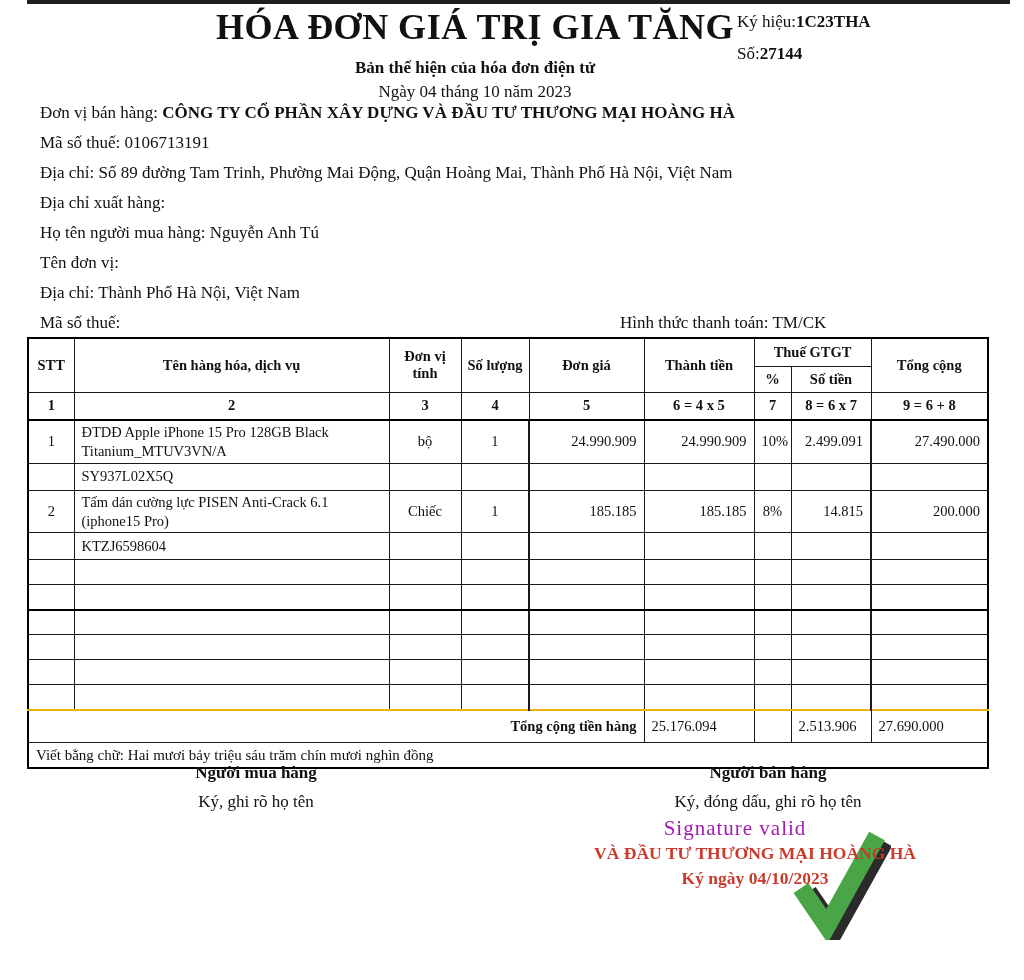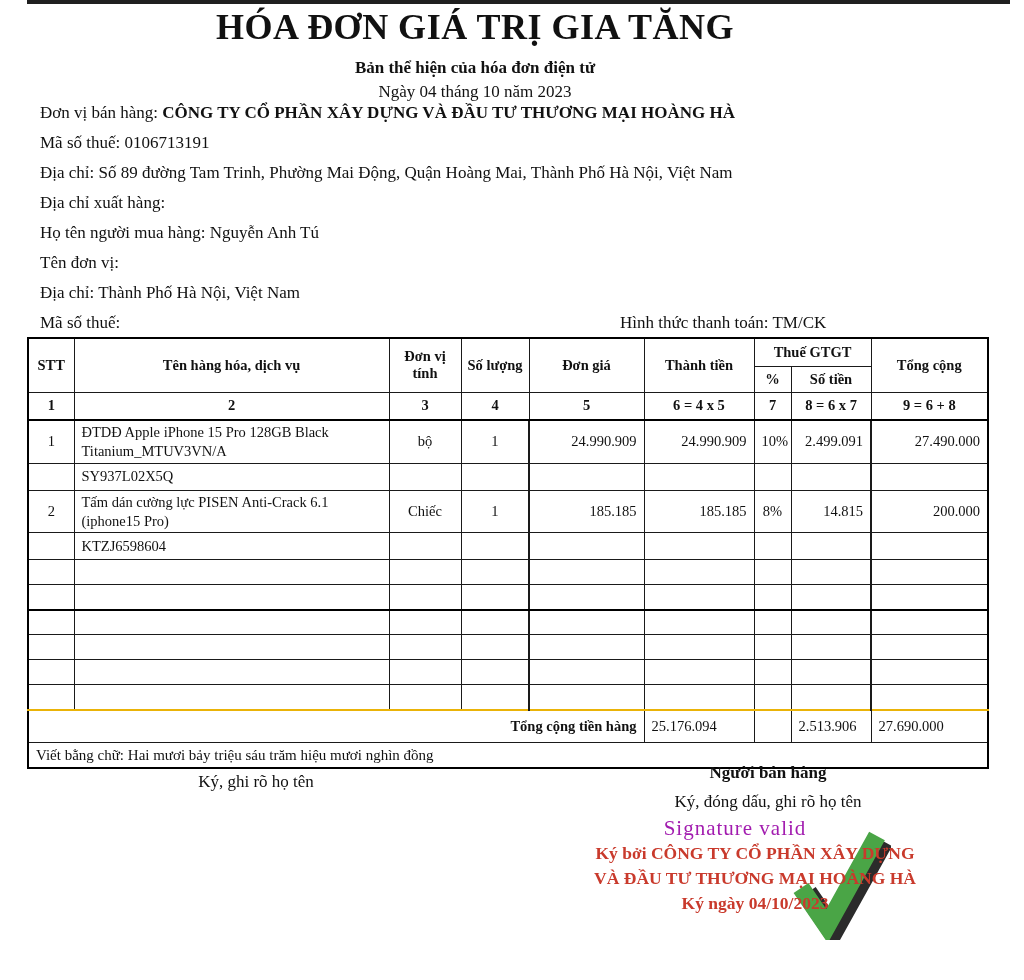--- a/index.html
+++ b/index.html
@@ -69,20 +69,24 @@
 <div class="page">
 
   <div class="top-bar"></div>
 
   <div class="hdr-center">
     <div class="doc-title">HÓA ĐƠN GIÁ TRỊ GIA TĂNG</div>
     <div class="doc-subtitle">Bản thể hiện của hóa đơn điện tử</div>
     <div class="doc-date">Ngày 04 tháng 10 năm 2023</div>
   </div>
 
+  <div class="hdr-right">
+    <div class="line"><span>Ký hiệu:</span><span class="b">1C23THA</span></div>
+    <div class="line"><span>Số:</span><span class="b">27144</span></div>
+  </div>
 
   <div class="info">
     <div class="line"><span>Đơn vị bán hàng: </span><span class="b">CÔNG TY CỔ PHẦN XÂY DỰNG VÀ ĐẦU TƯ THƯƠNG MẠI HOÀNG HÀ</span></div>
     <div class="line"><span>Mã số thuế: </span><span>0106713191</span></div>
     <div class="line"><span>Địa chỉ: </span><span>Số 89 đường Tam Trinh, Phường Mai Động, Quận Hoàng Mai, Thành Phố Hà Nội, Việt Nam</span></div>
     <div class="line"><span>Địa chỉ xuất hàng:</span></div>
     <div class="line"><span>Họ tên người mua hàng: </span><span>Nguyễn Anh Tú</span></div>
     <div class="line"><span>Tên đơn vị:</span></div>
     <div class="line"><span>Địa chỉ: </span><span>Thành Phố Hà Nội, Việt Nam</span></div>
     <div class="line">
@@ -244,41 +248,41 @@
       </tbody>
     <tfoot>
       <tr class="totals">
         <td colspan="5" class="tot-label">Tổng cộng tiền hàng</td>
         <td class="num">25.176.094</td>
         <td></td>
         <td class="num">2.513.906</td>
         <td class="num">27.690.000</td>
       </tr>
       <tr class="words">
-        <td colspan="9"><span>Viết bằng chữ: </span><span>Hai mươi bảy triệu sáu trăm hiệu mươi nghìn đồng</span></td>
+        <td colspan="9"><span>Viết bằng chữ: </span><span>Hai mươi bảy triệu sáu trăm chín mươi nghìn đồng</span></td>
       </tr>
     </tfoot>
   </table>
 
   <div class="sign-row">
     <div class="sign-col">
+      <div class="sign-title">Người mua hàng</div>
       <div class="sign-note">Ký, ghi rõ họ tên</div>
     </div>
     <div class="sign-col">
       <div class="sign-title">Người bán hàng</div>
       <div class="sign-note">Ký, đóng dấu, ghi rõ họ tên</div>
     </div>
   </div>
 
   <div class="stamp">
     <svg class="check" width="108" height="116" viewBox="0 0 108 116">
       <path d="M18 64 L44 102 L94 12" fill="none" stroke="#2b2b2b" stroke-width="21" transform="translate(6,5)"></path>
       <path d="M18 64 L44 102 L94 12" fill="none" stroke="#4aa546" stroke-width="18"></path>
     </svg>
     <div class="txt">
       <div class="valid">Signature valid</div>
-      <div class="red">Ký bởi CÔNG TY CỔ PHẦN XÂY DỰNG</div>
       <div class="red">VÀ ĐẦU TƯ THƯƠNG MẠI HOÀNG HÀ</div>
       <div class="red">Ký ngày 04/10/2023</div>
     </div>
   </div>
 
 </div>
 
 </body></html>

